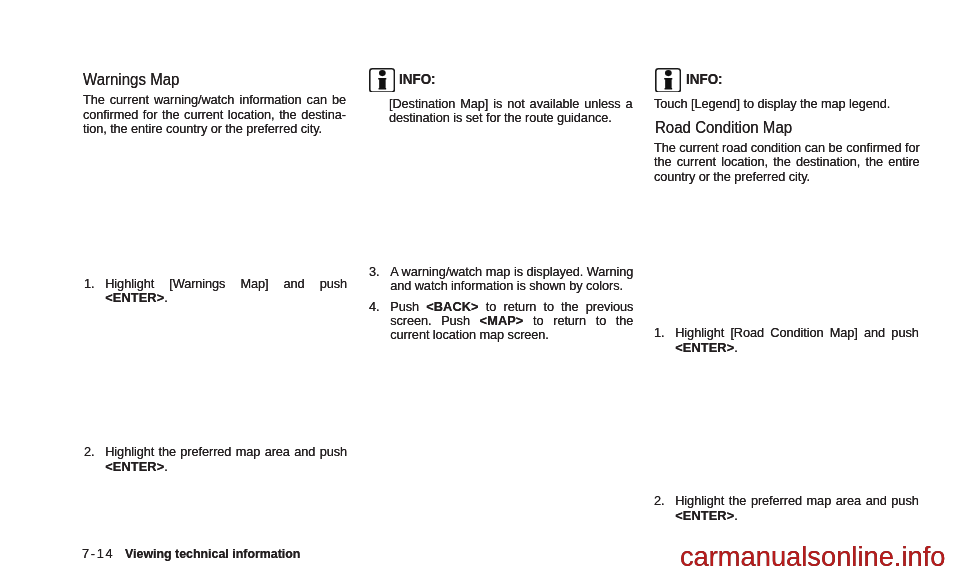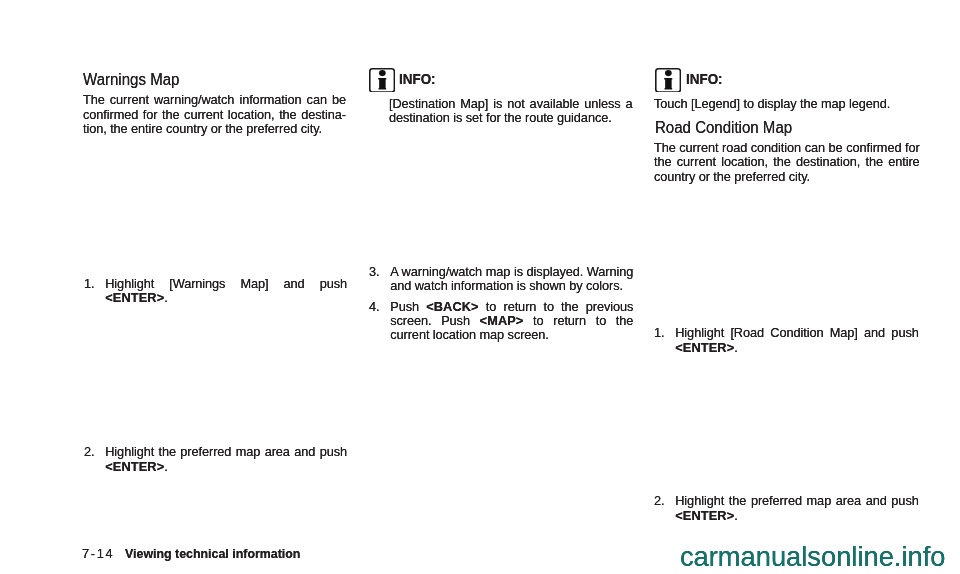--- a/index.html
+++ b/index.html
@@ -47,21 +47,21 @@
     letter-spacing: -0.1px;
     line-height: 14.35px;
     position: relative;
   }
   .step-num { position: absolute; left: 0; top: 0; }
   .step-txt { margin-left: 22.6px; text-align: justify; text-justify: inter-word; }
   .kbd { font-weight: bold; letter-spacing: 0.12px; }
 
   .footer-num { font-size: 13.6px; font-weight: 400; letter-spacing: 1.75px; line-height: 13.5px; white-space: nowrap; }
   .footer-sec { font-size: 13.2px; font-weight: bold; line-height: 13.2px; white-space: nowrap; }
-  .watermark { transform: translateZ(0); font-size: 27.3px; line-height: 27.3px; color: #0f766e; white-space: nowrap; }
+  .watermark { transform: translateZ(0); font-size: 27.3px; line-height: 27.3px; color: #b91c1c; white-space: nowrap; }
 </style>
 </head>
 <body>
 
 <div class="page">
 
   <div class="abs sq" style="left:82.7px; top:71.9px; width:300px;">
     <div class="section-title">Warnings Map</div>
   </div>
 

